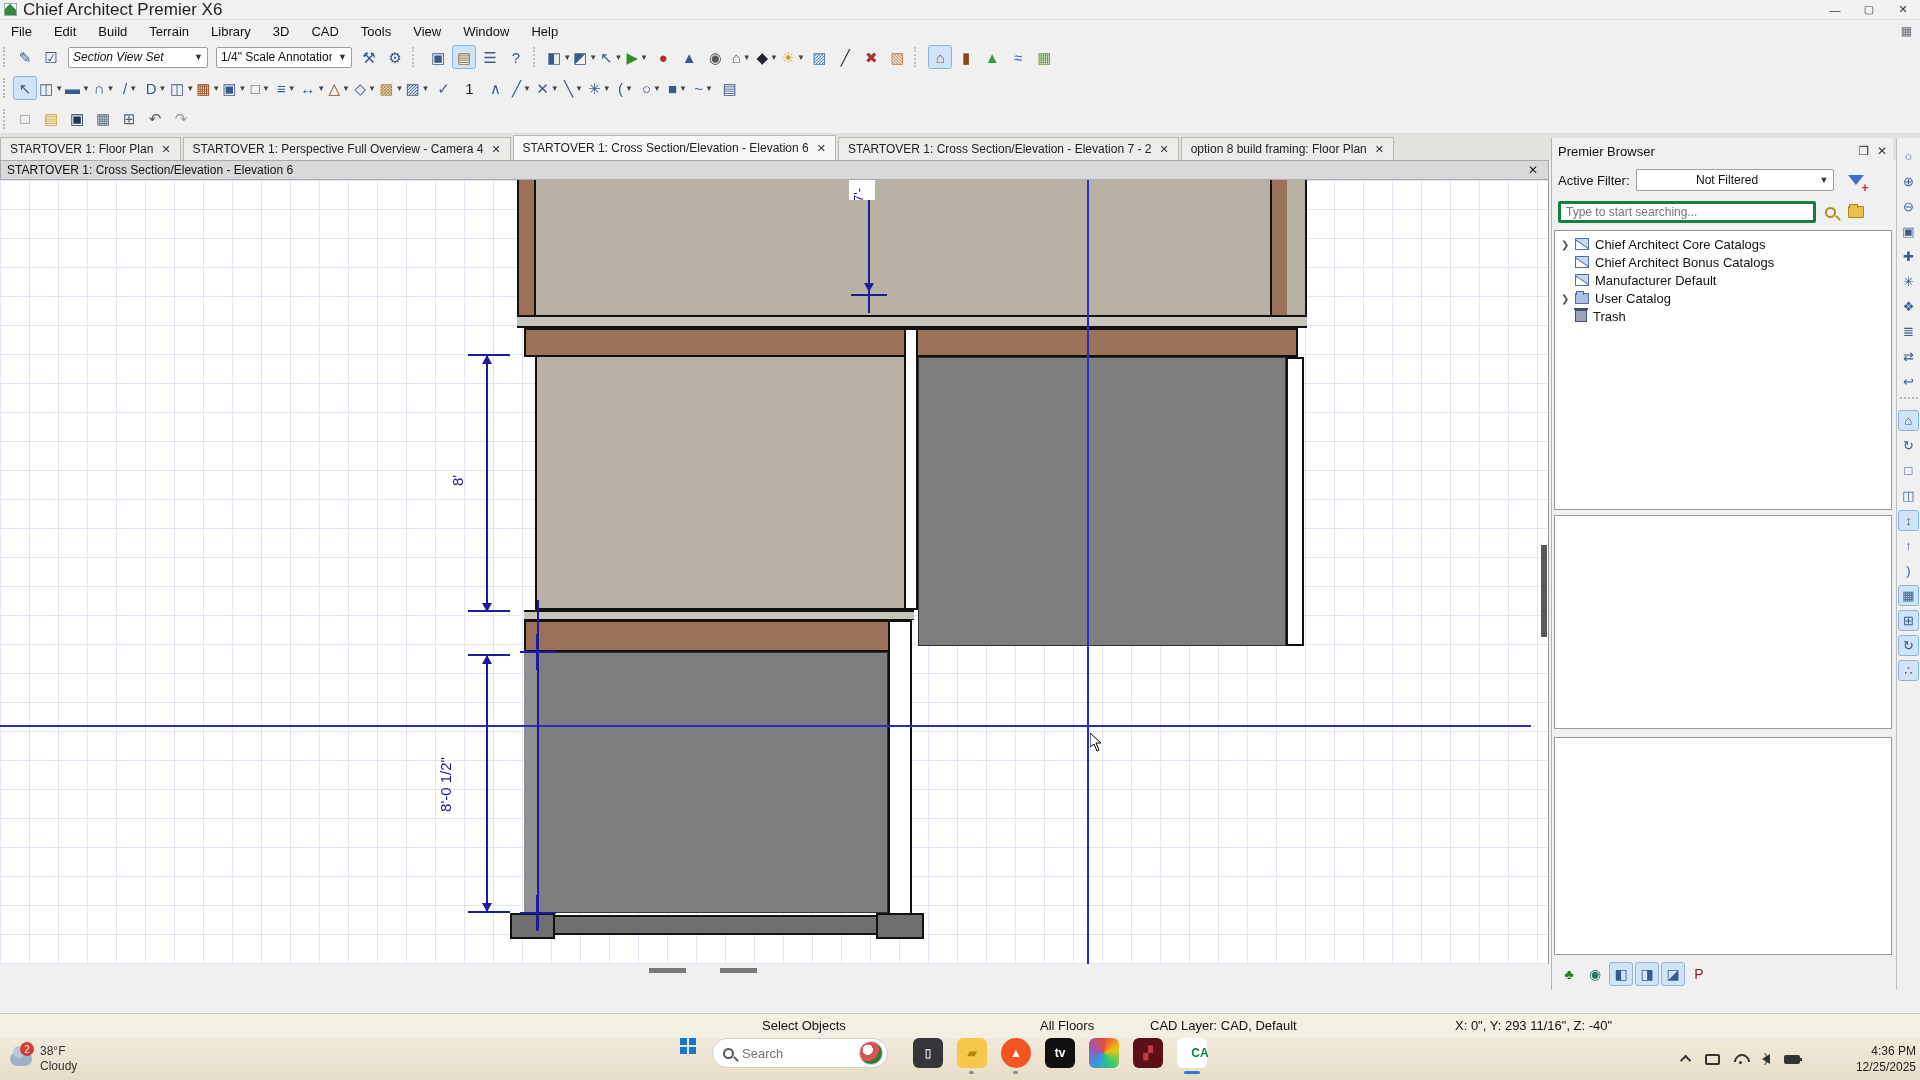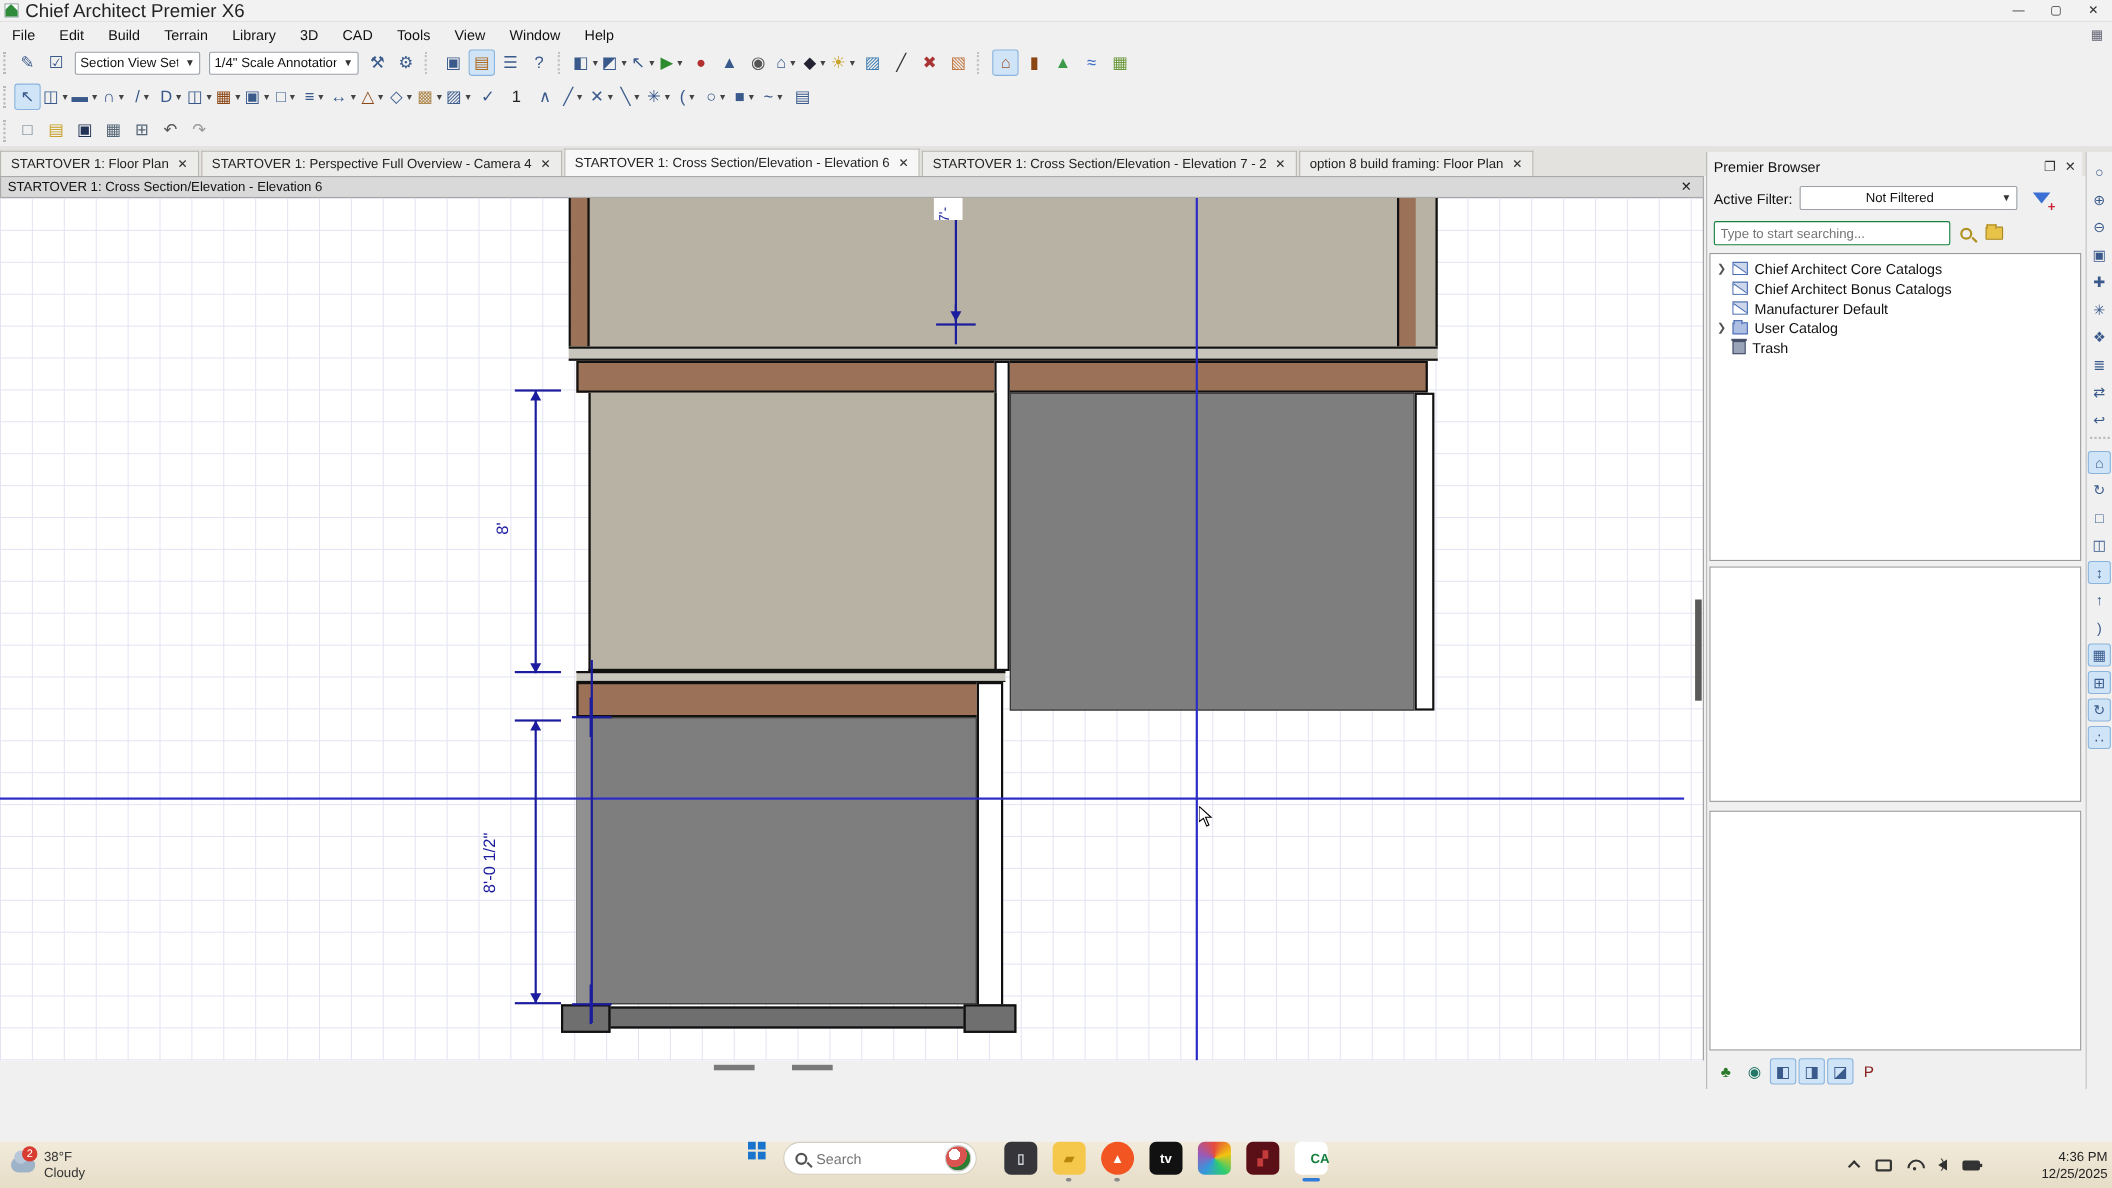--- a/index.html
+++ b/index.html
@@ -89,21 +89,21 @@
   
   #library { position:absolute; left:1551px; top:138px; width:342px; height:852px; background:#f0f0f0; border-left:1px solid #b5b5b5; font-size:13px; color:#111;}
   #lib-header { position:absolute; left:0; top:0; width:100%; height:26px; display:flex; align-items:center; padding:0 6px; }
   #lib-header .spacer { flex:1; }
   .lib-hbtn { font-size:12px; color:#333; margin-left:8px; }
   #lib-filter-row { position:absolute; left:6px; top:30px; width:330px; height:24px; display:flex; align-items:center; }
   #lib-filter-combo { width:198px; margin-left:6px; height:22px; }
   .funnel { width:0; height:0; border-left:8px solid transparent; border-right:8px solid transparent; border-top:10px solid #3b6fd4; position:relative; margin-left:10px;}
   .funnel::after { content:"+"; position:absolute; left:6px; top:-4px; color:#c23; font-size:12px; font-weight:bold;}
   #lib-search-row { position:absolute; left:6px; top:62px; width:330px; height:24px; display:flex; align-items:center;}
-  #lib-search-input { width:215px; height:22px; border:1px solid #15803d; border-radius:2px; font-size:12px; padding:0 5px; color:#333; background:#fff; font-family:"Liberation Sans",sans-serif;}
+  #lib-search-input { width:258px; height:22px; border:3px solid #15803d; border-radius:2px; font-size:12px; padding:0 5px; color:#333; background:#fff; font-family:"Liberation Sans",sans-serif;}
   .mag { width:11px; height:11px; border:2px solid #b09020; border-radius:50%; position:relative; margin-left:9px;}
   .mag::after { content:""; position:absolute; left:8px; top:8px; width:6px; height:2px; background:#b09020; transform:rotate(45deg);}
   .folder-search { width:16px; height:12px; background:#e8c34a; border:1px solid #a8871e; border-radius:1px; position:relative; margin-left:12px;}
   .folder-search::before { content:""; position:absolute; left:0; top:-3px; width:7px; height:3px; background:#e8c34a; border:1px solid #a8871e; border-bottom:none;}
   #lib-tree { position:absolute; left:2px; top:92px; width:338px; height:280px; background:#fff; border:1px solid #9a9a9a; padding-top:4px;}
   .tree-row { display:flex; align-items:center; height:18px; padding-left:6px; }
   .expander { width:14px; font-size:10px; color:#555; }
   .tree-label { margin-left:6px; font-size:13px; }
   .catalog-icon { width:14px; height:12px; background:#ccd7ec; border:1px solid #4a6db0; position:relative; overflow:hidden;}
   .catalog-icon::after { content:""; position:absolute; left:-5px; top:4px; width:14px; height:12px; background:#fff; border:1px solid #4a6db0; transform:rotate(35deg);}
@@ -192,21 +192,21 @@
   </div>
 
   <div id="tb1" class="toolbar">
       <span class="grip"></span>
       <span class="tbi">
         <span class="g">✎</span>
       </span>
       <span class="tbi">
         <span class="g">☑</span>
       </span>
-      <div class="combo" style="width: 114px;">
+      <div class="combo" style="width: 140px; font-style: italic;">
         <span class="val">Section View Set</span>
         <span class="ca">▼</span>
       </div>
       <div class="combo" style="width: 136px;">
         <span class="val">1/4" Scale Annotations</span>
         <span class="ca">▼</span>
       </div>
       <span class="tbi">
         <span class="g">⚒</span>
       </span>
@@ -645,20 +645,26 @@
         <span class="g">⊞</span>
       </span>
       <span class="tbi act">
         <span class="g">↻</span>
       </span>
       <span class="tbi act">
         <span class="g">∴</span>
       </span>
     </div>
 
+  <div id="statusbar">
+    <span id="status-mode">Select Objects</span>
+    <span id="status-floors">All Floors</span>
+    <span id="status-layer">CAD Layer: CAD,  Default</span>
+    <span id="status-coords">X: 0", Y: 293 11/16", Z: -40"</span>
+  </div>
 
   <div id="taskbar">
     <div id="weather">
       <div style="position:relative;">
         <span class="wbadge">2</span>
         <div class="cloud"></div>
       </div>
       <div id="weather-text">
         <div>38°F</div>
         <div>Cloudy</div>

